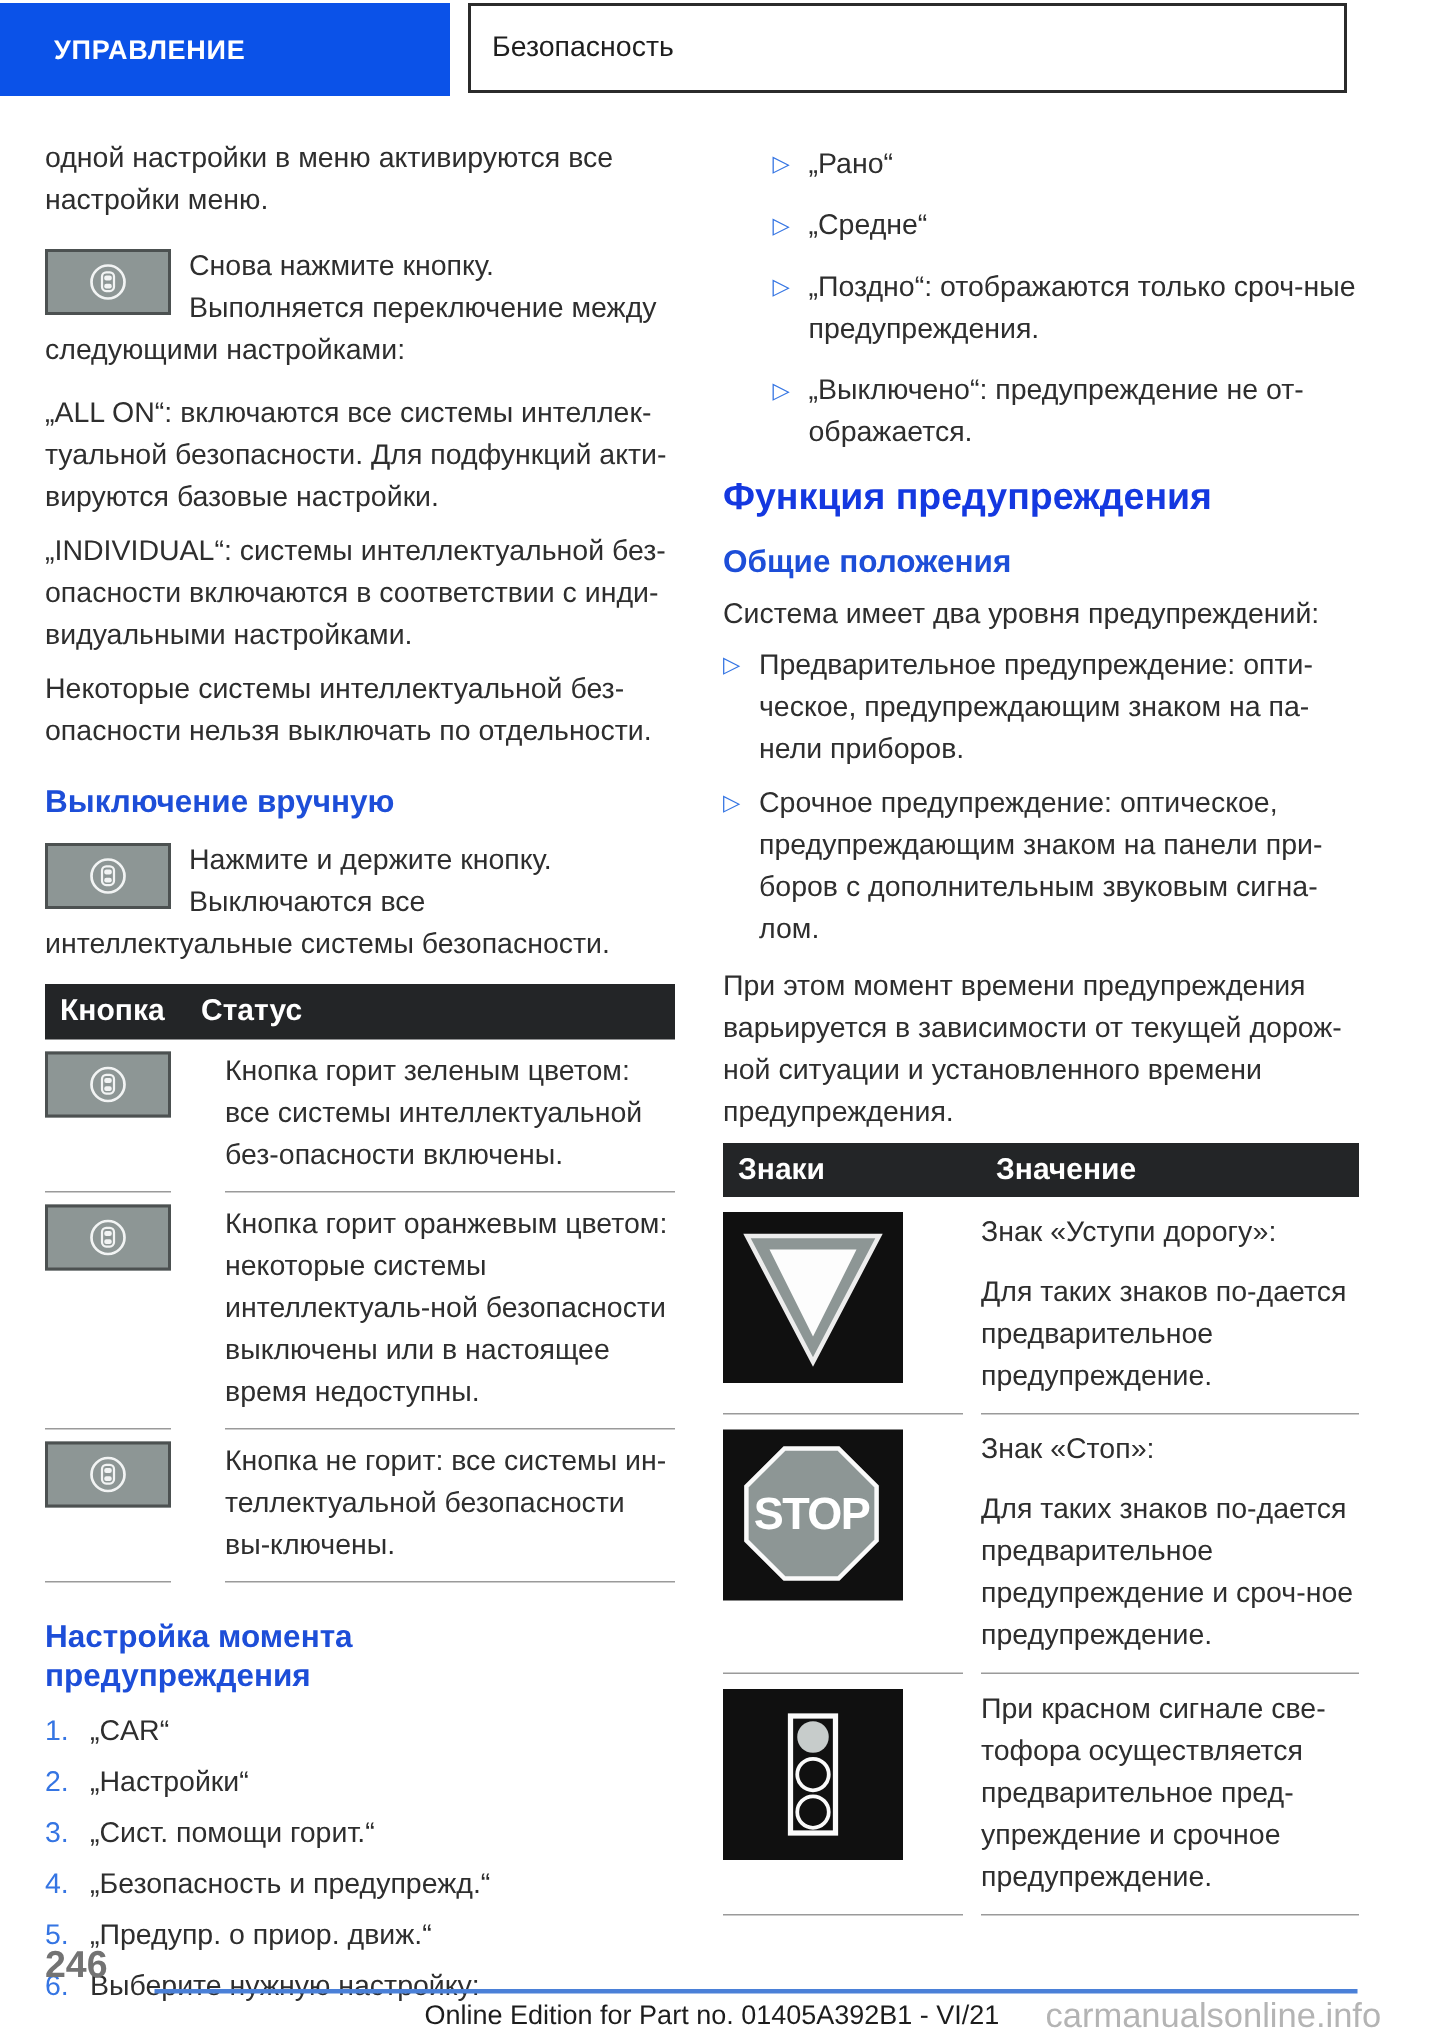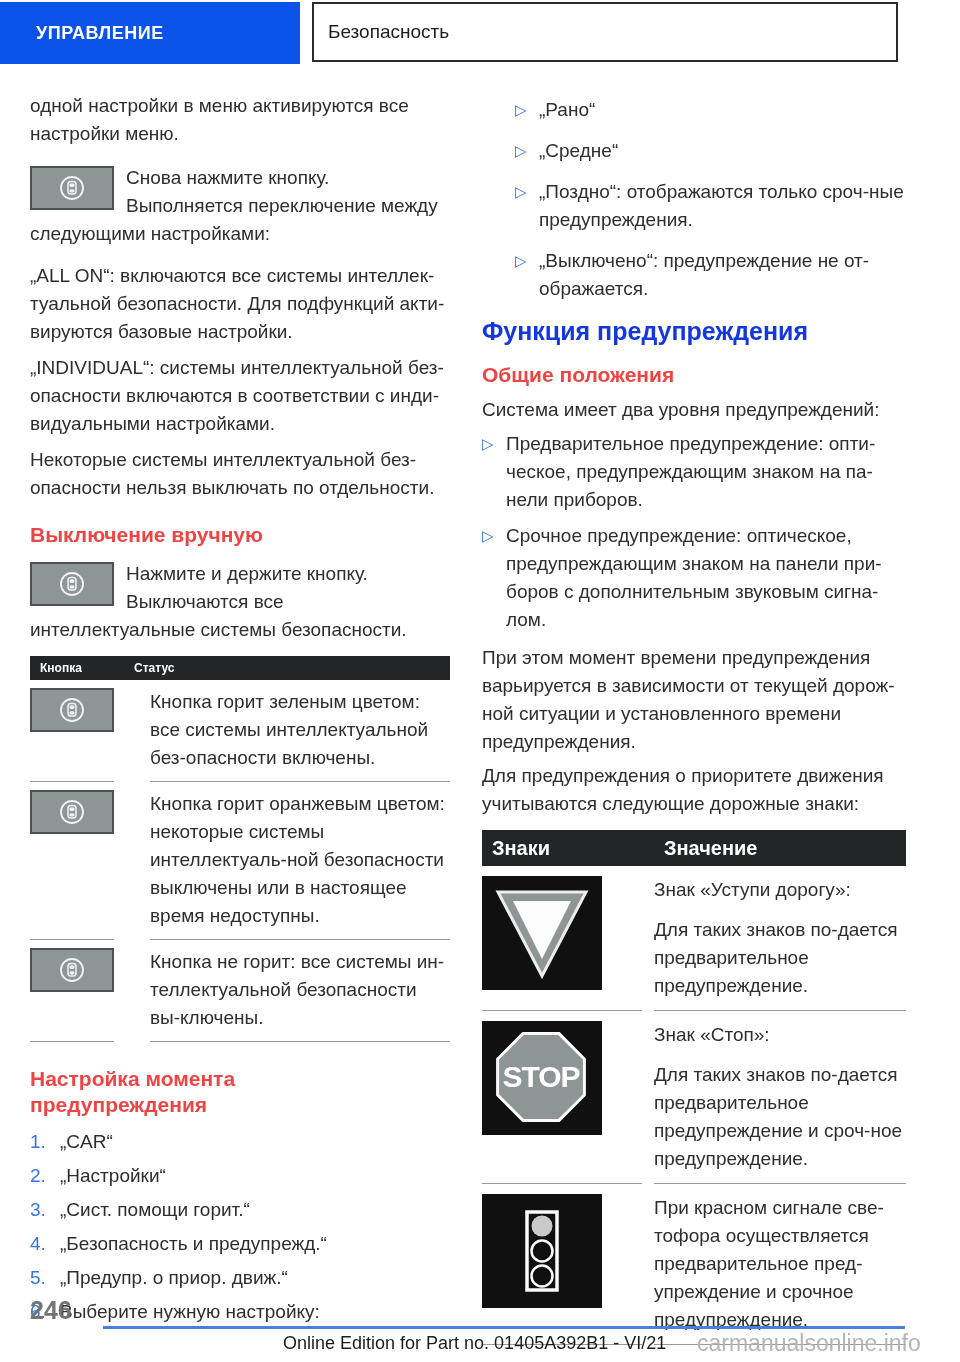--- a/index.html
+++ b/index.html
@@ -9,38 +9,38 @@
   .hdr-section{position:absolute;left:0;top:2px;width:300px;height:62px;background:#0b52e8;
     color:#fff;font-size:18px;font-weight:bold;letter-spacing:.5px;display:flex;align-items:center;
     padding-left:36px;box-sizing:border-box;}
   .hdr-chapter{position:absolute;left:312px;top:2px;width:586px;height:60px;border:2px solid #2b2b2b;
     box-sizing:border-box;display:flex;align-items:center;padding-left:14px;font-size:19px;color:#1e1e1e;}
   
   .col{position:absolute;top:92px;}
   .col-left{left:30px;width:420px;}
   .col-right{left:482px;width:424px;}
   .bt{font-size:19px;line-height:28px;color:#2e2e2e;margin:0;}
-  .subhead{color:#ef4444;font-size:21px;line-height:26px;font-weight:bold;margin:0;}
+  .subhead{color:#1d4ed8;font-size:21px;line-height:26px;font-weight:bold;margin:0;}
   .mainhead{color:#1438e0;font-size:25px;line-height:30px;font-weight:bold;margin:0;}
   
   .safety-btn{width:84px;height:44px;background:#8d9695;border:2px solid #4c5151;box-sizing:border-box;
     display:flex;align-items:center;justify-content:center;}
   .press-block{overflow:hidden;}
   .press-block .safety-btn{float:left;margin:2px 12px 6px 0;}
   
   .m-intro{margin-bottom:16px;}
   .m-b1{margin-bottom:14px;}
   .m-p8{margin-bottom:8px;}
   .m-some{margin-bottom:20px;}
   .m-h2a{margin-bottom:12px;margin-top:20px;}
   .m-b2{margin-bottom:12px;}
   
   .tbl{width:100%;}
   .tbl-head{display:grid;grid-template-columns:84px 1fr;column-gap:10px;background:#232527;color:#fff;
-    font-size:12px;font-weight:bold;height:24px;align-items:center;padding-left:10px;box-sizing:border-box;}
+    font-size:20px;font-weight:bold;height:37px;align-items:center;padding-left:10px;box-sizing:border-box;}
   .tbl-row{display:grid;grid-template-columns:84px 1fr;column-gap:10px;gap:36px;}
   .tbl-row > div{border-bottom:1px solid #9a9a9a;padding:8px 0 9px 0;}
   .tbl-row .cell-txt{font-size:19px;line-height:28px;}
   
   .m-h2b{margin-top:24px;margin-bottom:10px;width:300px;}
   .step{display:flex;margin-bottom:6px;}
   .step-num{color:#3575e3;width:30px;flex:none;font-size:19px;line-height:28px;}
   .step-txt{font-size:19px;line-height:28px;}
   
   .opt-list{margin:4px 0 2px 33px;}
@@ -222,21 +222,20 @@
         <span class="marker">▷</span>
         <span class="opt-txt">Предварительное предупреждение: опти-ческое, предупреждающим знаком на па-нели приборов.</span>
       </div>
       <div class="opt">
         <span class="marker">▷</span>
         <span class="opt-txt">Срочное предупреждение: оптическое, предупреждающим знаком на панели при-боров с дополнительным звуковым сигна-лом.</span>
       </div>
     </div>
 
     <p class="bt m-rp1">При этом момент времени предупреждения варьируется в зависимости от текущей дорож-ной ситуации и установленного времени предупреждения.</p>
-    <p class="bt m-rp2">Для предупреждения о приоритете движения учитываются следующие дорожные знаки:</p>
 
     <div class="tbl">
       <div class="tbl2-head">
         <span>Знаки</span>
         <span>Значение</span>
       </div>
 
       <div class="tbl2-row">
         <div>
           <div class="sign">

